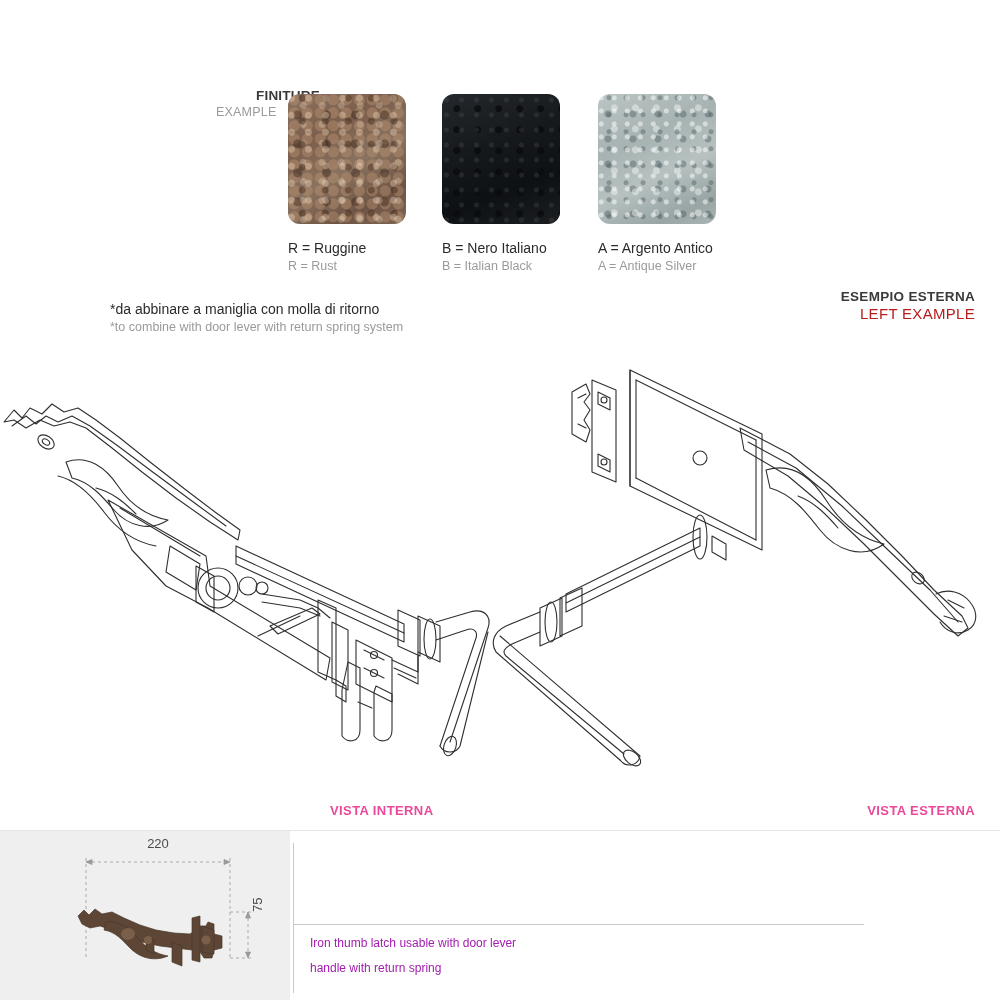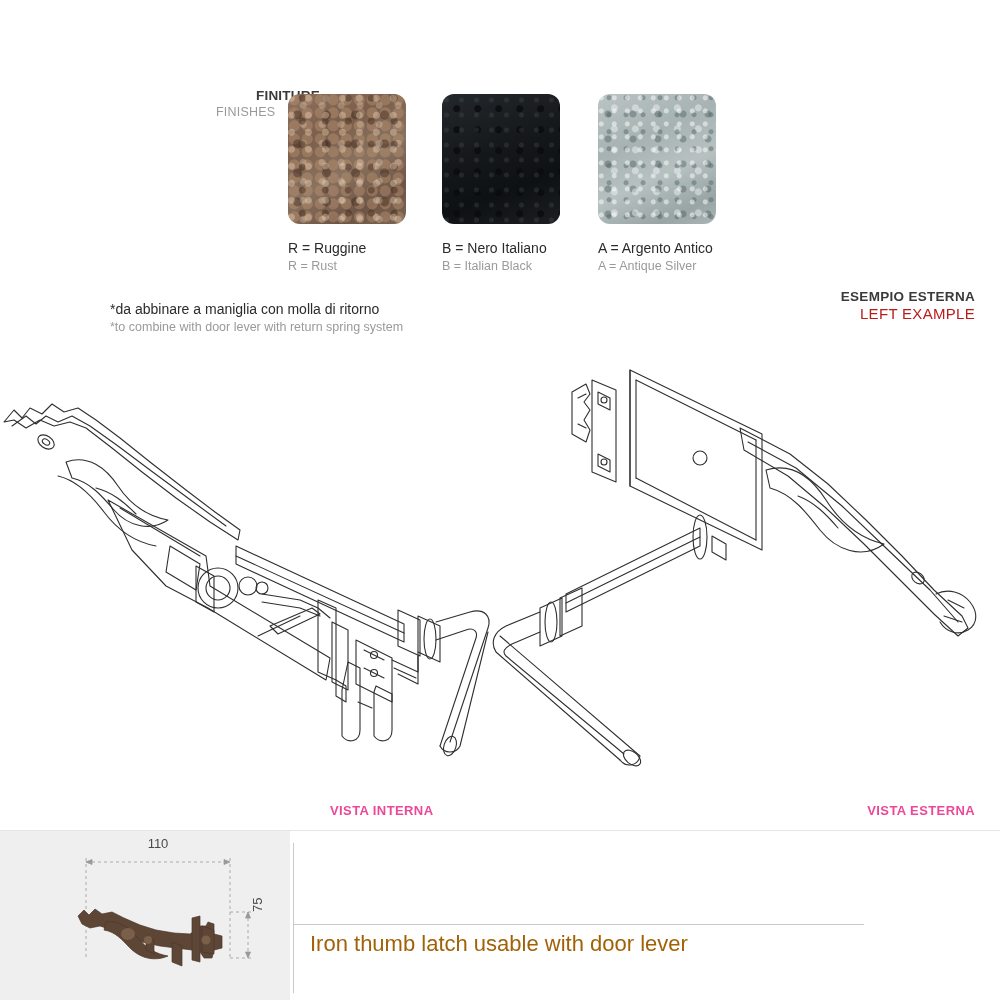--- a/index.html
+++ b/index.html
@@ -226,34 +226,34 @@
     top: 924px;
     width: 570px;
     height: 1px;
     background: #c9c9c9;
   }
   .desc-en {
     position: absolute;
     left: 310px;
     top: 931px;
     width: 660px;
-    font-size: 22px;
-    color: #a16207;
+    font-size: 12px;
+    color: #a21caf;
     line-height: 25px;
   }
   .sq-glyph { font-size: 19px; }
 </style>
 </head>
 <body>
 
 <div class="page">
 
   <div class="finishes-label">
     <div class="it">FINITURE</div>
-    <div class="en">FINISHES</div>
+    <div class="en">EXAMPLE</div>
   </div>
 
   <div class="swatch s1">
     <div class="grain sw-rust"></div>
   </div>
   <div class="swatch s2">
     <div class="grain sw-black"></div>
   </div>
   <div class="swatch s3">
     <div class="grain sw-silver"></div>
@@ -436,25 +436,26 @@
         <path d="M146,106 L154,110 L154,124 L146,120 Z"></path>
       </g>
       <g fill="#7a5f4a">
         <ellipse cx="128" cy="104" rx="7" ry="6"></ellipse>
         <ellipse cx="148" cy="110" rx="4" ry="4"></ellipse>
         <ellipse cx="206" cy="110" rx="4.5" ry="4.5"></ellipse>
       </g>
     </svg>
   </div>
 
-  <div class="dim-top">110</div>
+  <div class="dim-top">220</div>
   <div class="dim-right">75</div>
 
   <div class="divider-v"></div>
 
 
   <div class="desc-rule"></div>
 
   <div class="desc-en">
     <div>Iron thumb latch usable with door lever</div>
+    <div>handle with return spring</div>
   </div>
 
 </div>
 
 </body></html>

